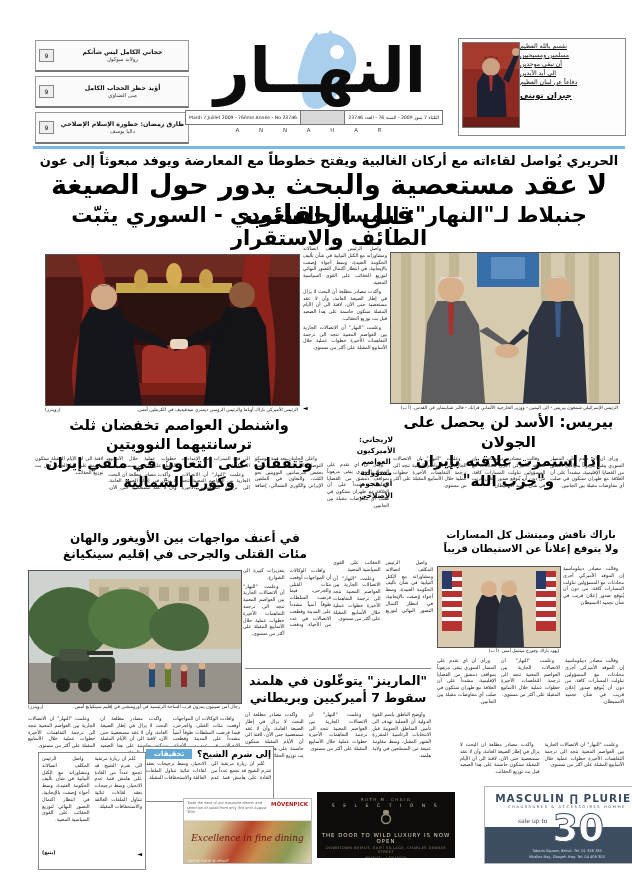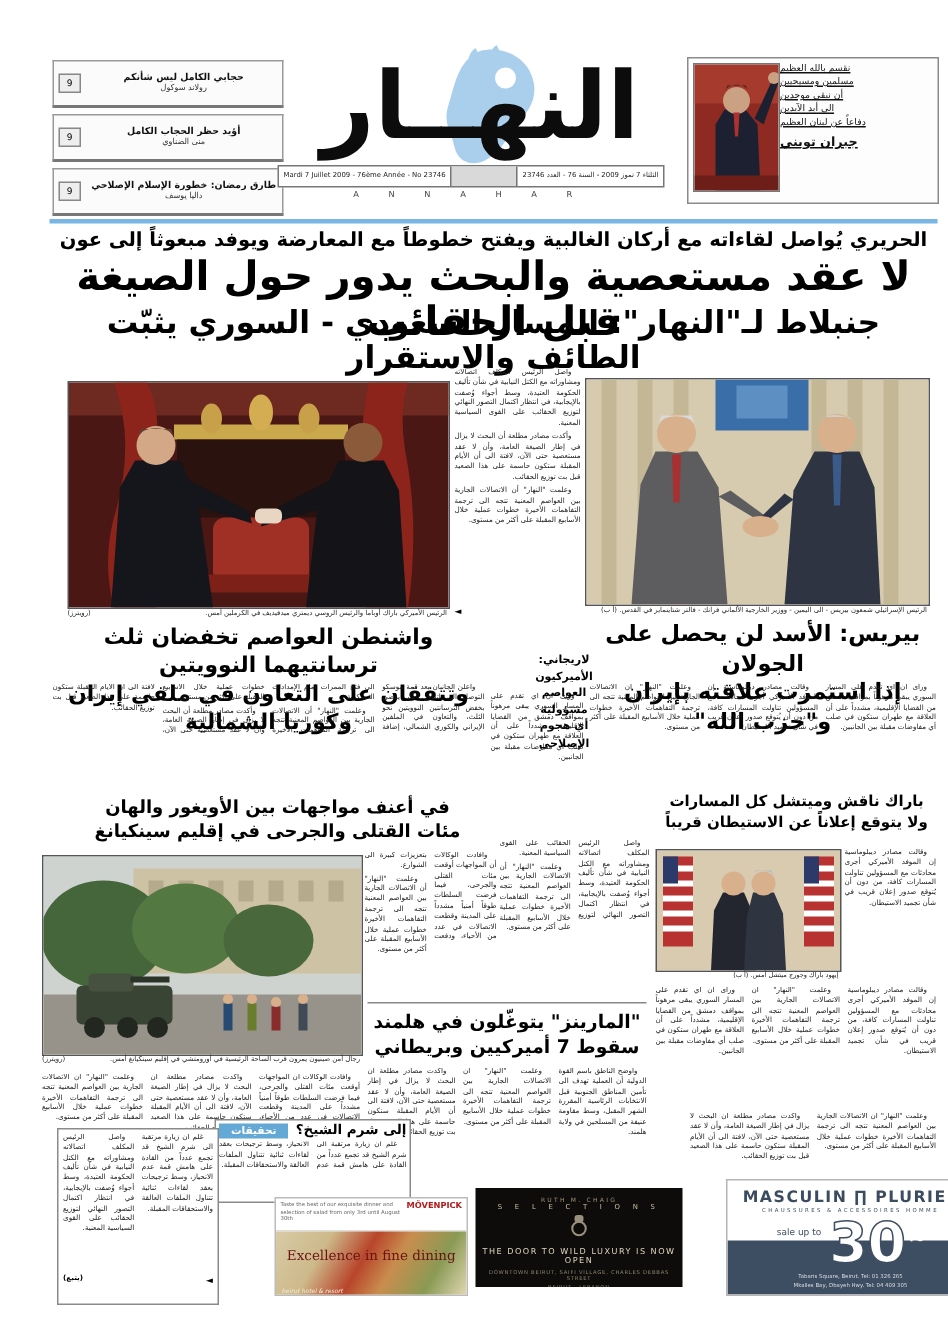--- a/index.html
+++ b/index.html
@@ -54,21 +54,21 @@
   .ribbon{background:#64a8d6;color:#fff;font-size:7px;font-weight:bold;padding:1px 8px;}
   .sharm-title{font-size:9px;font-weight:bold;color:#000;}
   
   .ad-mov{border:1px solid #bbb;background:#fff;overflow:hidden;}
   .ad-mov-top{height:17px;display:flex;justify-content:space-between;padding:2px 3px;border-bottom:1px solid #ddd;}
   .ad-mov-toptxt{font-size:3.6px;color:#666;width:80px;line-height:1.3;}
   .ad-mov-brand{font-size:5.5px;font-weight:bold;color:#b01c1c;}
   .ad-mov-img{position:relative;height:44px;background:
       linear-gradient(120deg,#d9cba6 0%,#cdb98a 25%,#b8452b 45%,#c98d4e 60%,#8a9a54 80%,#e4d9b8 100%);}
   .ad-mov-tag{position:absolute;top:12px;left:4px;right:4px;text-align:center;
-      font-family:"DejaVu Serif",serif;font-size:9px;color:#6b1212;}
+      font-family:"DejaVu Serif",serif;font-style:italic;font-size:9px;color:#6b1212;}
   .ad-mov-script{position:absolute;bottom:2px;left:4px;font-size:4px;color:#f3ecd8;font-style:italic;}
   .ad-lux{background:#0d0c0a;color:#cfc4ad;text-align:center;overflow:hidden;}
   .ad-lux-brand{font-size:4px;letter-spacing:1.5px;color:#a2937a;margin-top:5px;}
   .ad-lux-sel{font-size:4.6px;letter-spacing:3.5px;color:#cbbfa4;margin-top:1px;}
   .ad-lux-head{font-size:5.4px;letter-spacing:1px;color:#ded3bd;margin-top:3px;}
   .ad-lux-addr{font-size:3.5px;color:#8d8370;margin-top:2px;letter-spacing:.5px;}
   .ad-mas{background:#fff;border:1px solid #b5b5b5;position:relative;overflow:hidden;text-align:center;}
   .ad-mas-brand{font-size:10.5px;font-weight:bold;color:#3c4c60;letter-spacing:1px;margin-top:5px;}
   .ad-mas-sub{font-size:3.6px;letter-spacing:1.6px;color:#3c4c60;margin-top:1px;}
   .ad-mas-band{position:absolute;left:0;right:0;bottom:0;height:36px;background:#3e4e62;}

